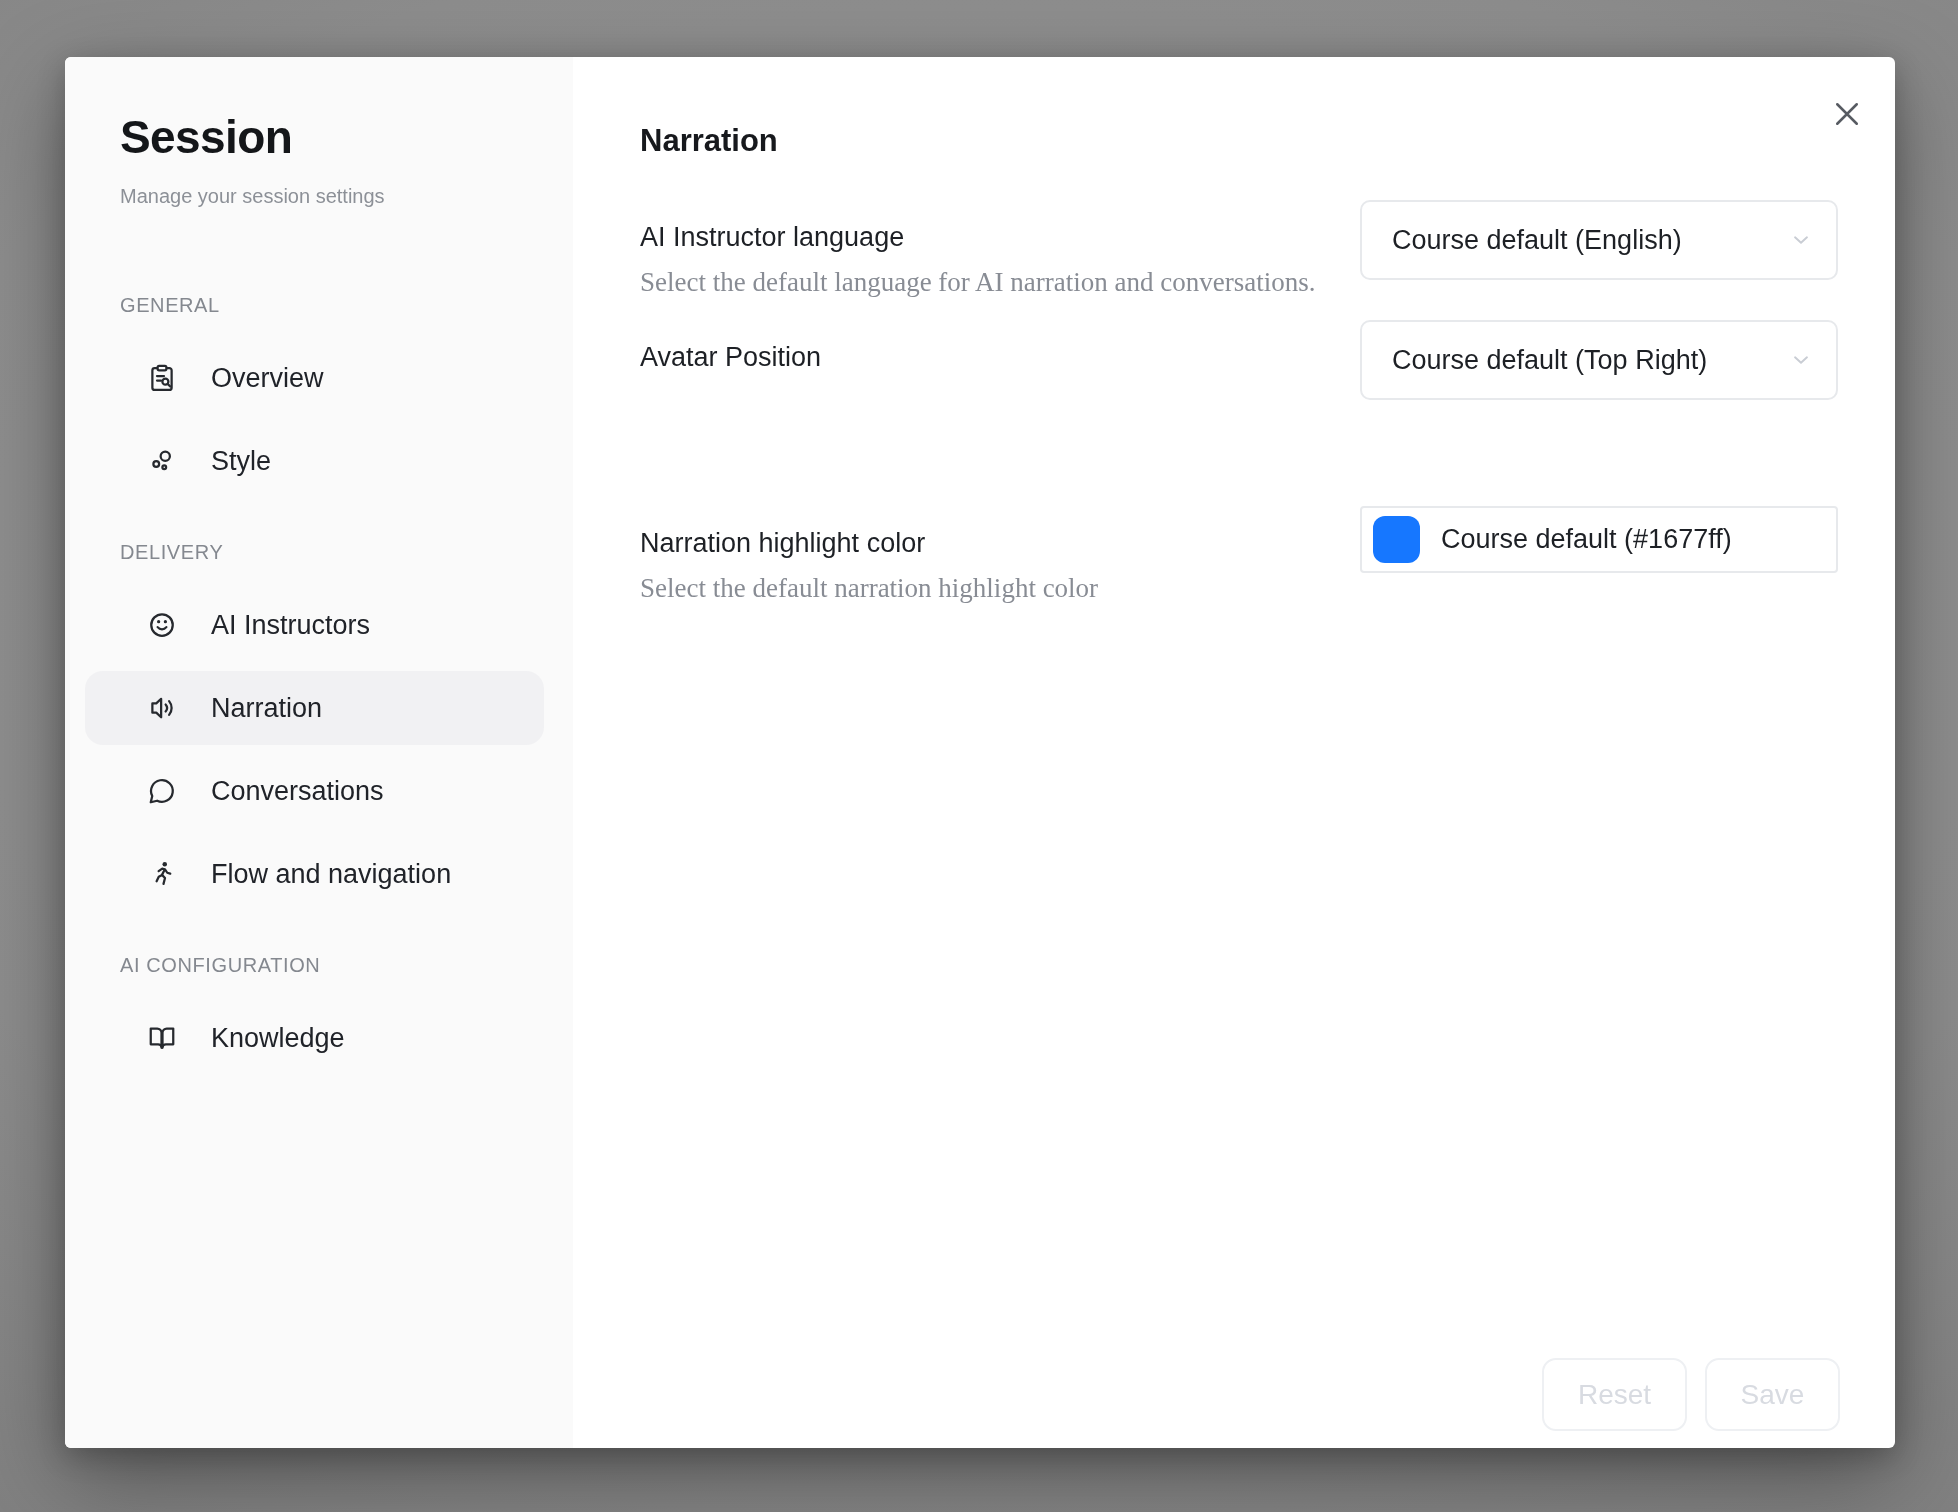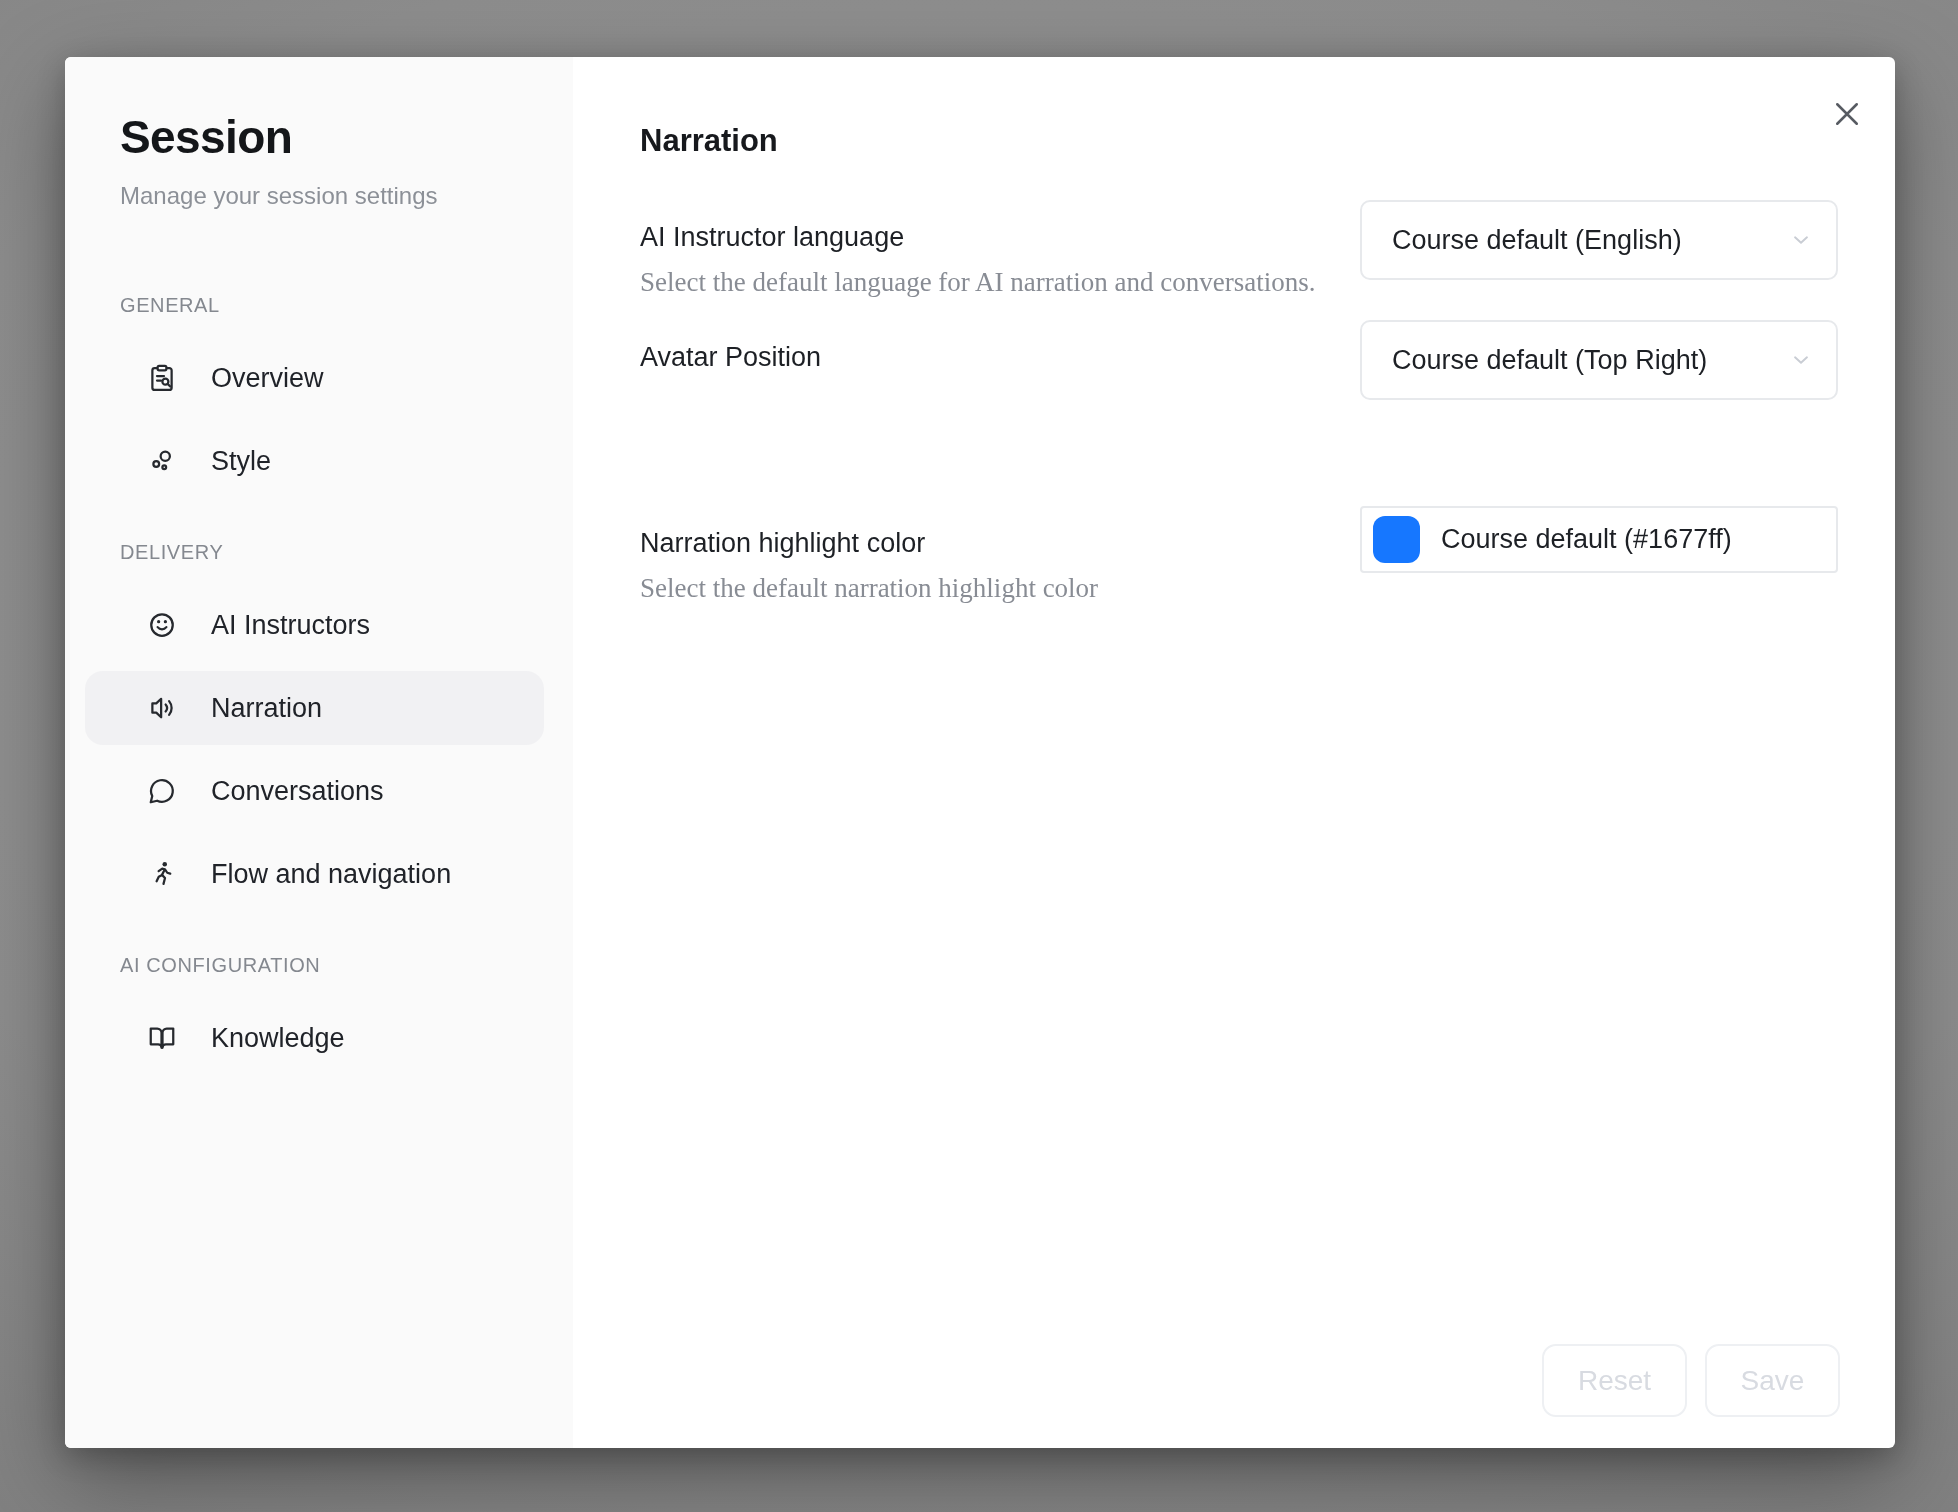--- a/index.html
+++ b/index.html
@@ -11,21 +11,21 @@
     -webkit-font-smoothing:antialiased;
   }
   .modal{
     position:absolute;left:65px;top:57px;width:1830px;height:1391px;
     background:#ffffff;border-radius:6px;display:flex;overflow:hidden;
     box-shadow:0 30px 90px rgba(0,0,0,.38), 0 8px 28px rgba(0,0,0,.22);
   }
   
   .sidebar{width:508px;min-width:508px;background:#fafafa;box-sizing:border-box;padding:55px 24px 9px 55px;}
   .sidebar-title{font-size:46px;font-weight:700;color:#141619;letter-spacing:-0.6px;line-height:50px;margin:0;}
-  .sidebar-subtitle{font-size:24px;color:#8c9097;margin-top:20px;line-height:28px;}
+  .sidebar-subtitle{font-size:20px;color:#8c9097;margin-top:20px;line-height:28px;}
   .nav-section-label{font-size:20px;color:#84888f;letter-spacing:.6px;margin:43px 0 24px;line-height:23px;}
   .nav-section-label.first{margin-top:84px;}
   .nav-item{
     display:flex;align-items:center;gap:34px;height:74px;margin-left:-35px;margin-bottom:9px;
     width:459px;box-sizing:border-box;padding-left:62px;border-radius:18px;cursor:pointer;
   }
   .nav-item.active{background:#f1f1f3;}
   .nav-icon{width:30px;height:30px;color:#26292e;flex:none;display:block;}
   .nav-label{font-size:27px;color:#202329;line-height:31px;white-space:nowrap;}
   
@@ -46,21 +46,21 @@
     display:flex;align-items:center;box-sizing:border-box;padding:0 22px 0 30px;width:100%;
   }
   .select-value{font-size:27px;color:#1d2025;flex:1;text-align:left;white-space:nowrap;}
   .chevron{width:26px;height:26px;color:#c9cdd4;flex:none;}
   .color-field{
     height:67px;border:2px solid #e7e9ec;border-radius:4px;background:#fff;cursor:pointer;
     display:flex;align-items:center;box-sizing:border-box;padding:0 20px 0 11px;gap:21px;width:100%;
   }
   .color-swatch{width:47px;height:47px;border-radius:12px;flex:none;}
   .color-value{font-size:27px;color:#1d2025;white-space:nowrap;}
-  .footer{position:absolute;right:55px;bottom:31px;display:flex;gap:18px;}
+  .footer{position:absolute;right:55px;bottom:17px;display:flex;gap:18px;}
   .btn{
     height:73px;border-radius:14px;border:2px solid #eef0f3;background:#fff;
     font-family:inherit;font-size:28px;color:#d8dbe1;padding:0;cursor:default;
   }
   .btn-reset{width:145px;}
   .btn-save{width:135px;}
 </style>
 </head>
 <body>
 

